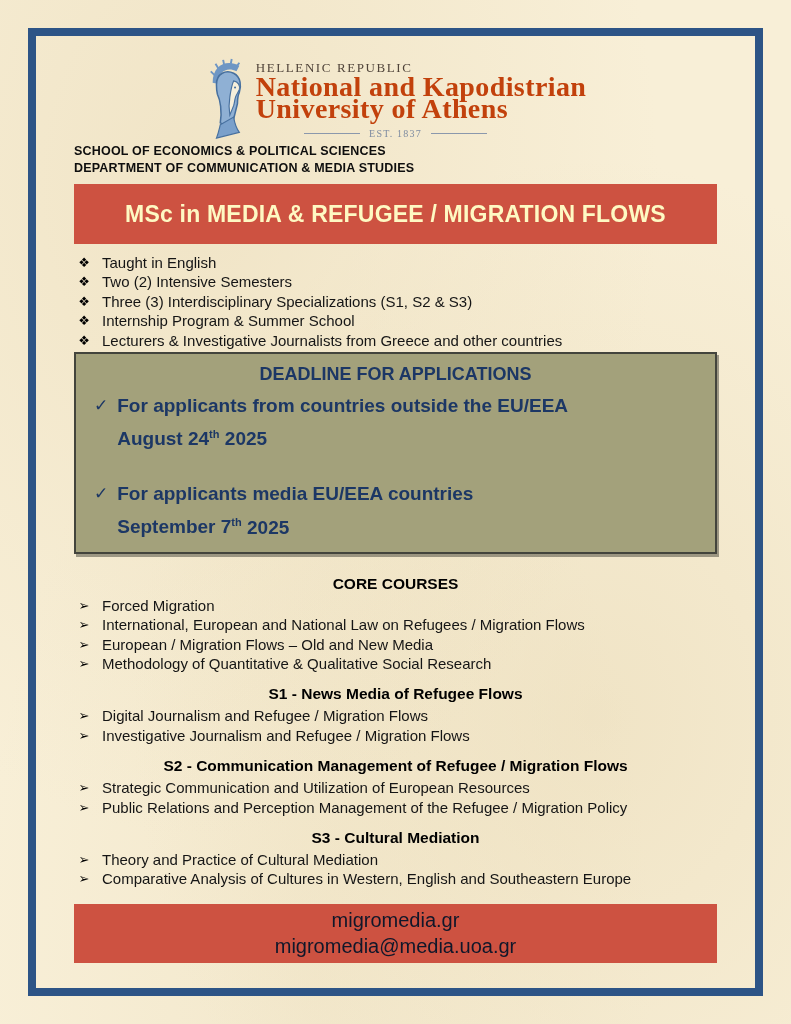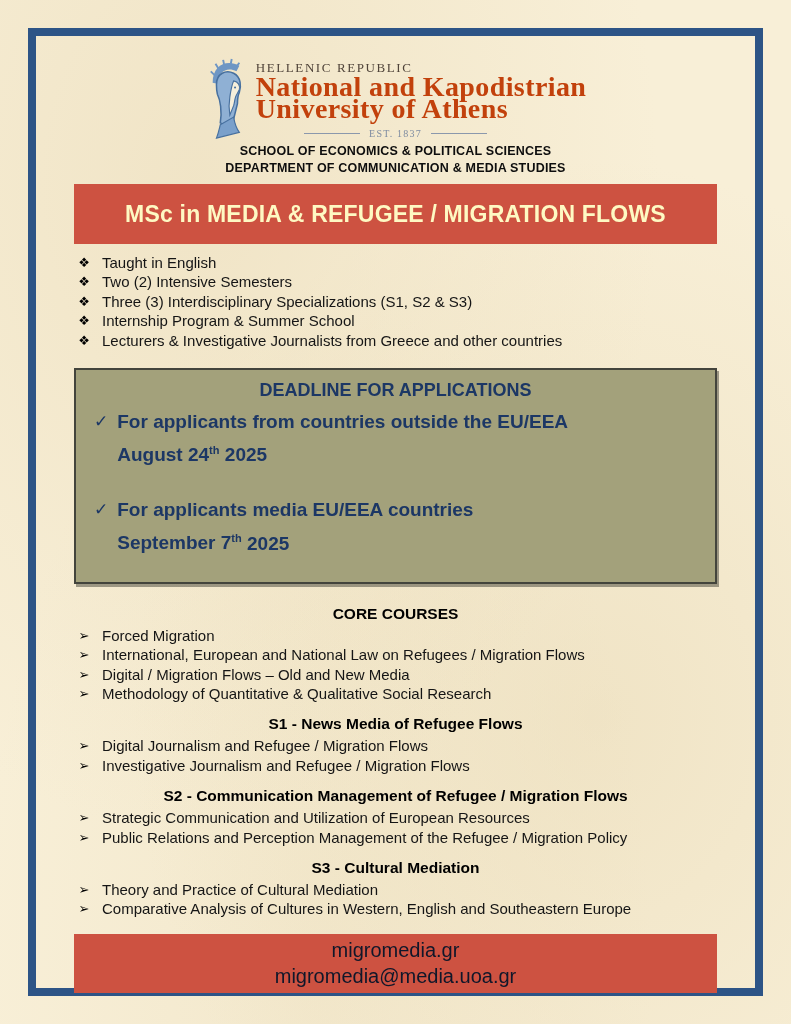--- a/index.html
+++ b/index.html
@@ -35,21 +35,21 @@
     font-family:"Liberation Serif", serif; font-weight:bold; font-size:28px;
     letter-spacing:.4px; color:#c2410c; line-height:22px;
   }
   .est-row { display:flex; align-items:center; justify-content:center; gap:9px; margin-top:2px; }
   .est-line { width:56px; border-top:1.5px solid #8b98ac; }
   .est-text {
     font-family:"Liberation Serif", serif; font-size:10px; letter-spacing:1.2px;
     color:#7d8ba1;
   }
   .school-line {
-    text-align:center; font-weight:bold; font-size:12.5px; letter-spacing:.2px;
+    font-weight:bold; font-size:12.5px; letter-spacing:.2px;
     color:#0e0e0e; line-height:16.5px;
   }
   .school-line.first { margin-top:4px; }
 
   
   .title-banner {
     margin-top:8px; height:60px; background:#cd5241;
     display:flex; align-items:center; justify-content:center;
   }
   .title-banner span {
@@ -65,23 +65,23 @@
 
   
   .plist { list-style:none; margin-top:9px; }
   .plist li {
     display:flex; gap:10px; font-size:15px; color:#151515; line-height:19.4px;
   }
   .bullet-glyph { flex:0 0 16px; margin-left:2px; font-size:13px; color:#000; text-align:center; }
 
   
   .deadline-box {
-    margin-top:18px; background:#a3a17b; border:2px solid #43443c;
+    margin-top:2px; background:#a3a17b; border:2px solid #43443c;
     box-shadow:2px 3px 0 rgba(84,82,70,.55);
-    padding:10px 18px 24px 18px;
+    padding:10px 18px 10px 18px;
   }
   .dl-title { text-align:center; font-weight:bold; font-size:18px; color:#1c3765; }
   .dl-item { display:flex; gap:9px; margin-top:6px; }
   .dl-item.second { margin-top:26px; }
   .dl-check { font-size:17px; color:#1c3765; line-height:29px; }
   .dl-text { font-weight:bold; font-size:19px; color:#1c3765; line-height:29px; }
   .dl-text sup { font-size:11px; }
   .dl-year { margin-left:.28em; }
 
   
@@ -179,21 +179,21 @@
     <li>
       <span class="arrow-glyph">➢</span>
       <span>Forced Migration</span>
     </li>
     <li>
       <span class="arrow-glyph">➢</span>
       <span>International, European and National Law on Refugees / Migration Flows</span>
     </li>
     <li>
       <span class="arrow-glyph">➢</span>
-      <span>Digital / Migration Flows – Old and New Media</span>
+      <span>European / Migration Flows – Old and New Media</span>
     </li>
     <li>
       <span class="arrow-glyph">➢</span>
       <span>Methodology of Quantitative &amp; Qualitative Social Research</span>
     </li>
   </ul>
 
   <div class="section-heading">S1 - News Media of Refugee Flows</div>
   <ul class="section-list">
     <li>

